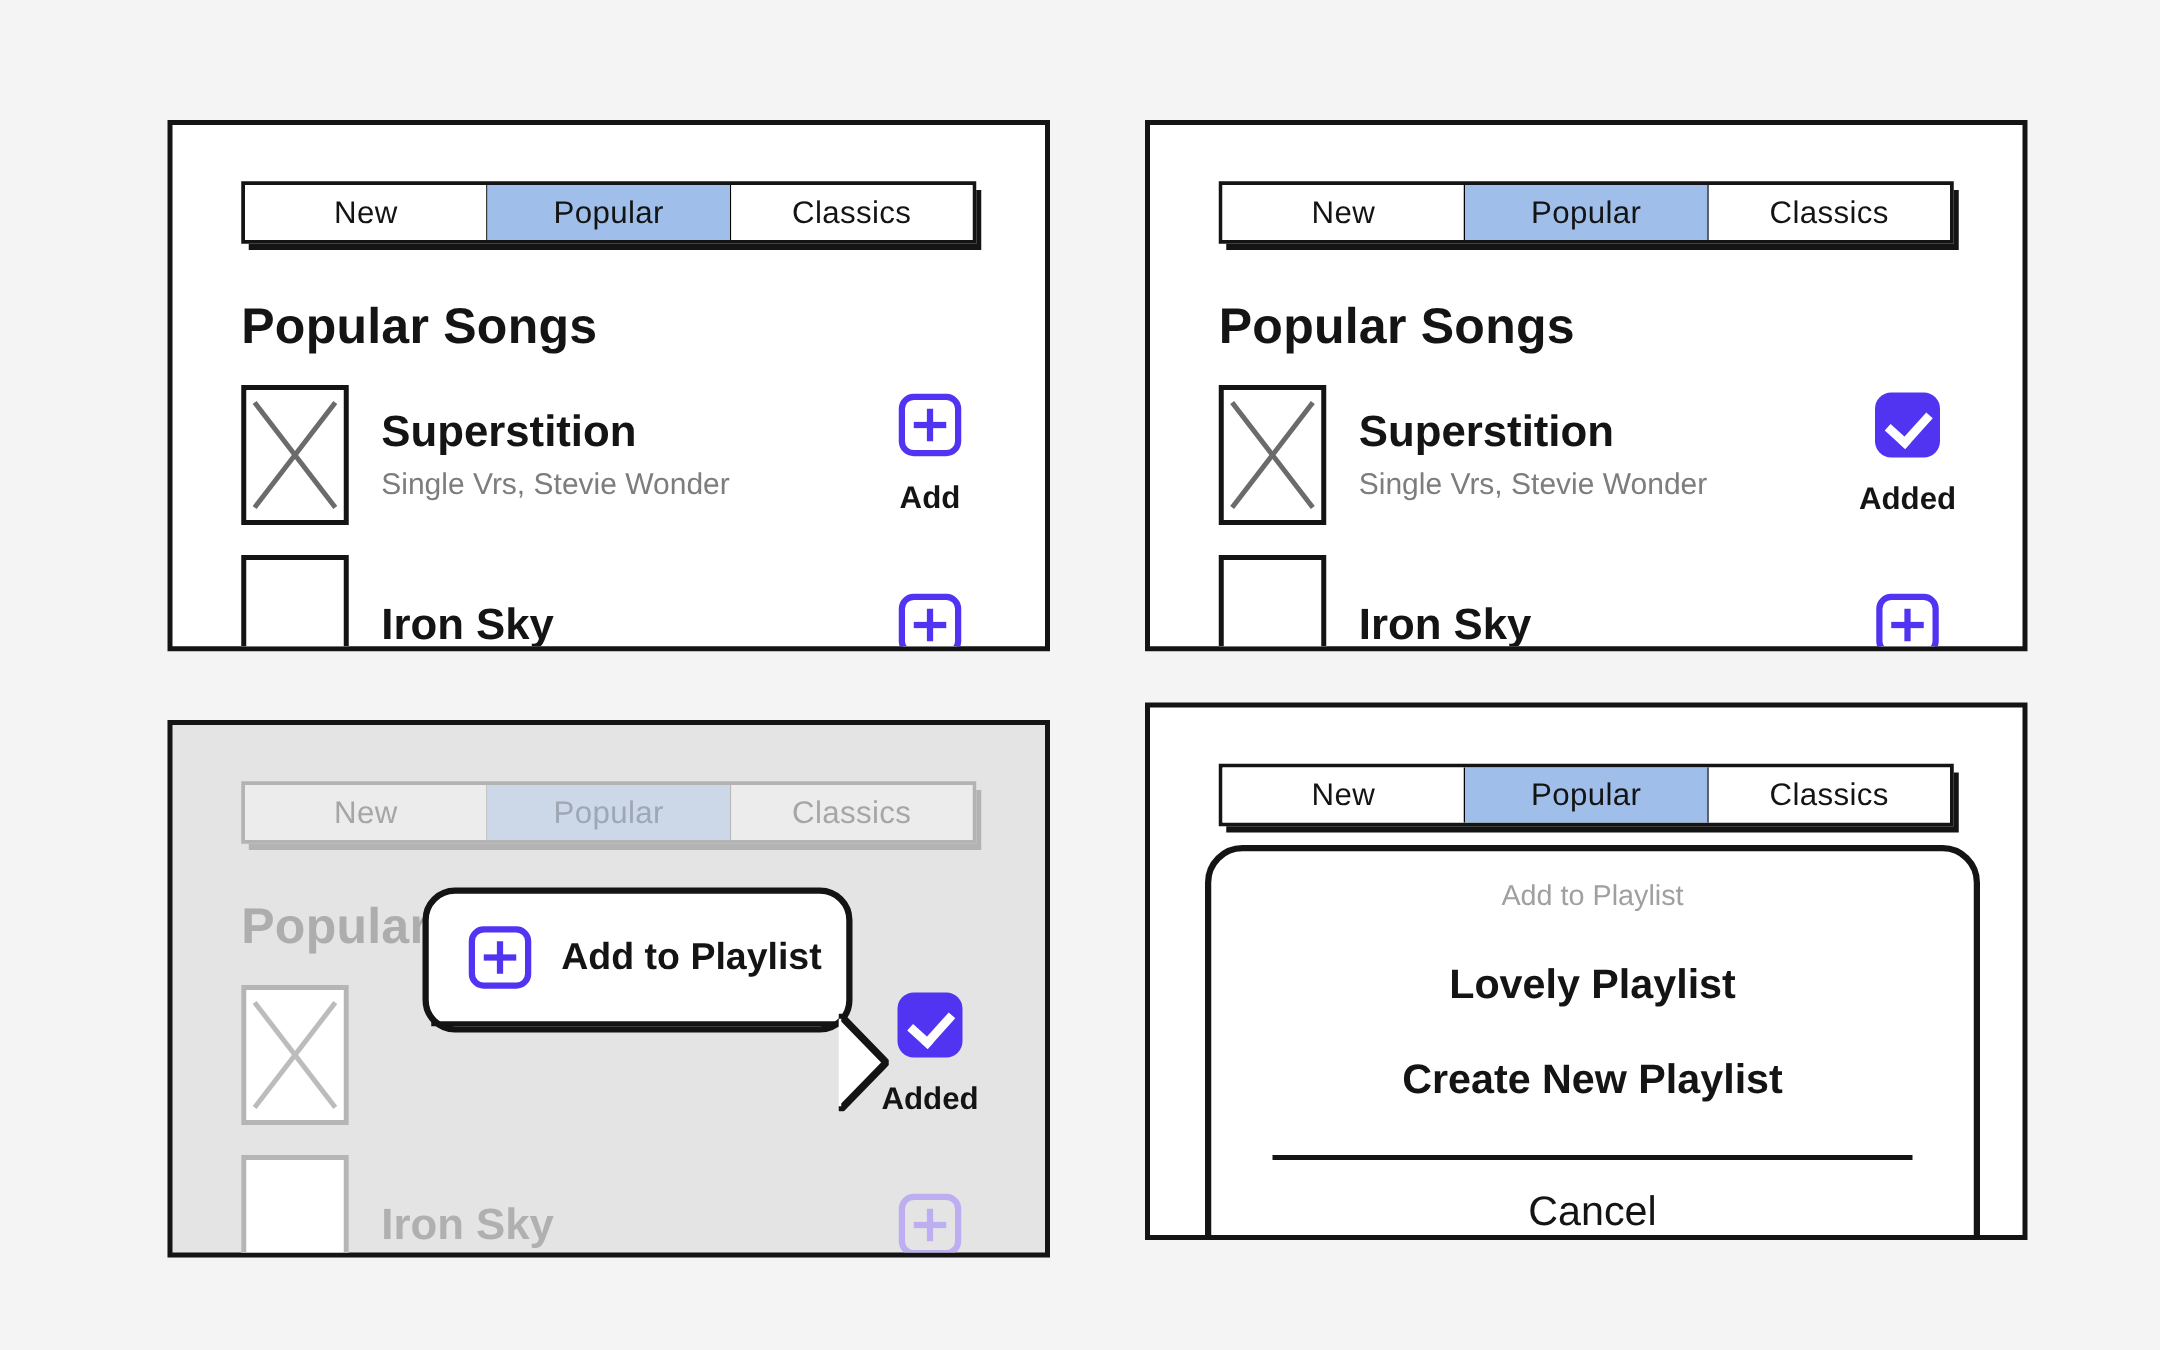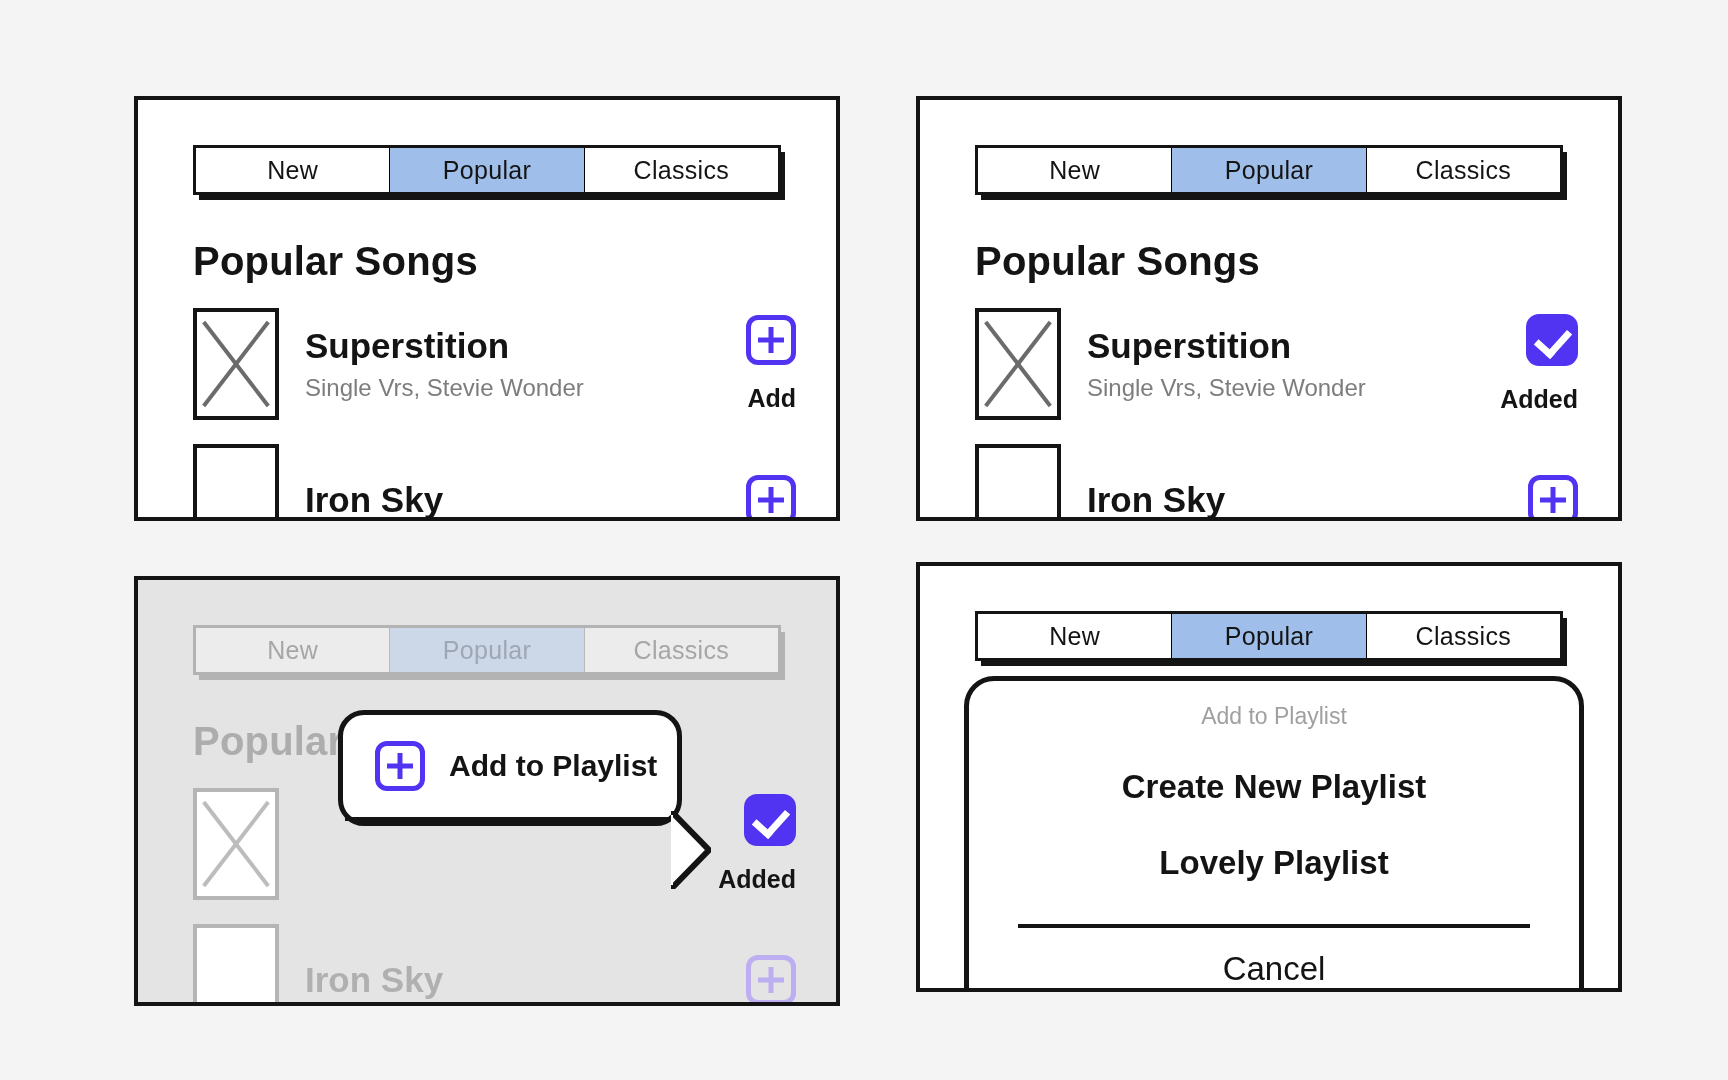--- a/index.html
+++ b/index.html
@@ -125,21 +125,21 @@
     color: #7d7d7d;
     margin-top: 8px;
   }
 
   
   .action {
     flex: none;
     width: 104px;
     display: flex;
     flex-direction: column;
-    align-items: flex-end;
+    align-items: center;
     gap: 19px;
   }
   .action-label {
     font-size: 25px;
     font-weight: 600;
     color: #141414;
   }
 
   .icon-plus {
     width: 50px; height: 50px;
@@ -406,20 +406,20 @@
       <div class="tab active">
         <span>Popular</span>
       </div>
       <div class="tab">
         <span>Classics</span>
       </div>
     </div>
 
     <div class="dialog">
       <div class="dialog-title">Add to Playlist</div>
+      <div class="dialog-option">Lovely Playlist</div>
       <div class="dialog-option">Create New Playlist</div>
-      <div class="dialog-option">Lovely Playlist</div>
       <div class="dialog-sep"></div>
       <div class="dialog-cancel">Cancel</div>
     </div>
   </div>
 
 </div>
 
 </body></html>

